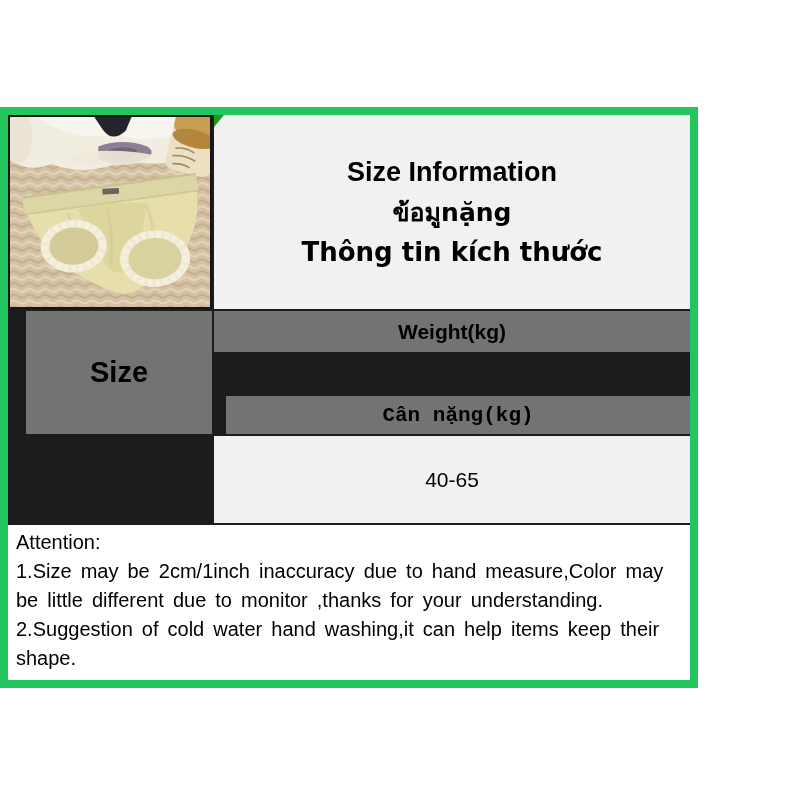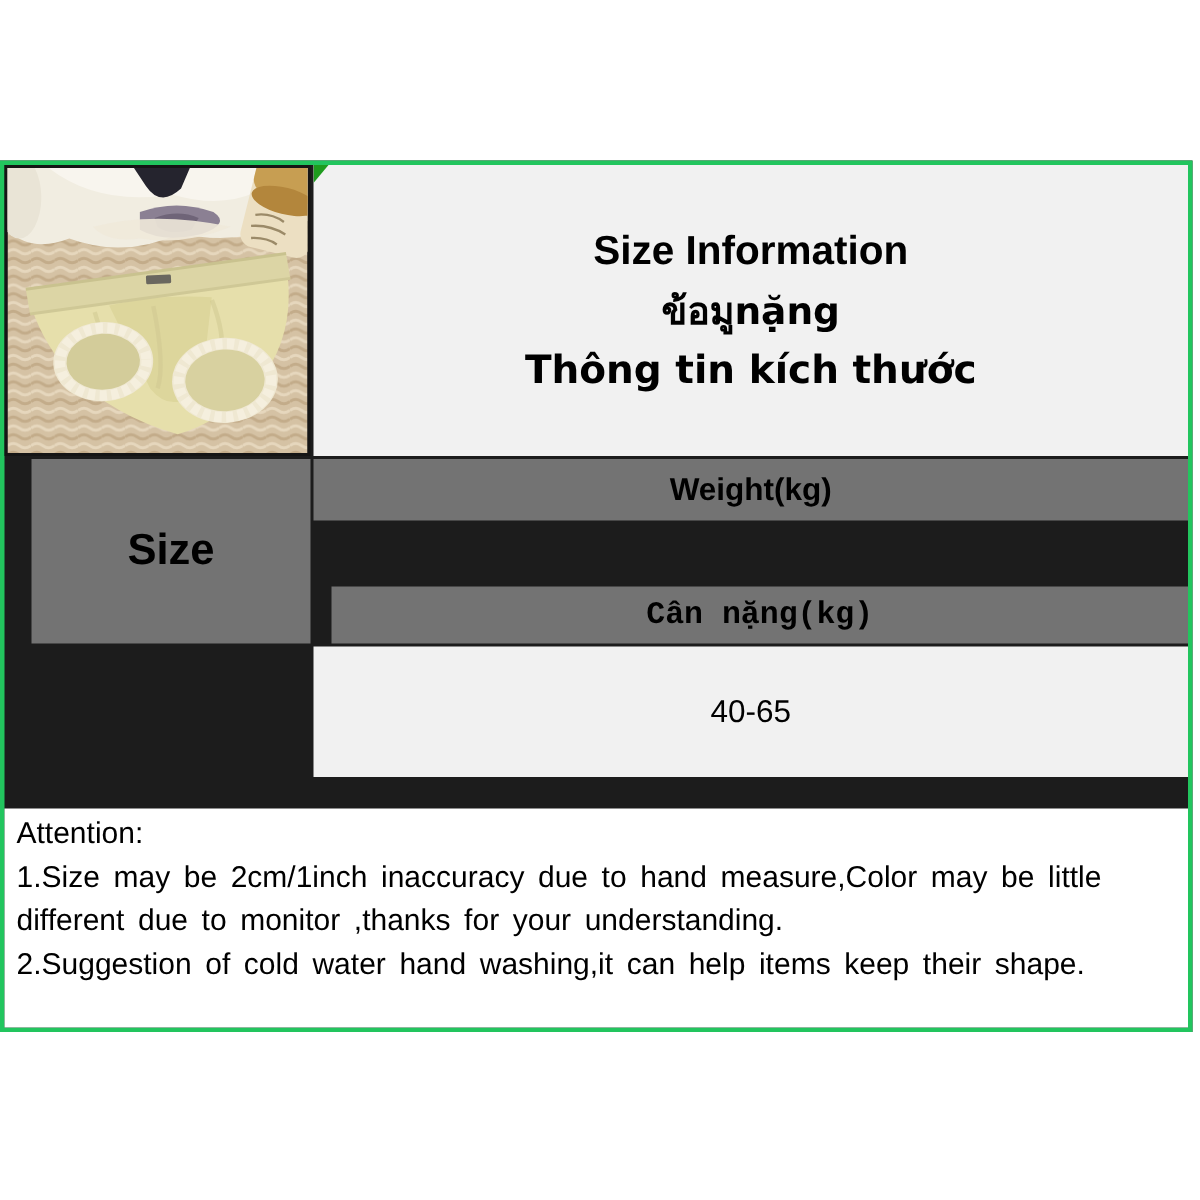--- a/index.html
+++ b/index.html
@@ -4,22 +4,22 @@
 <style>
   html,body{margin:0;padding:0;}
   body{
     width:800px;height:800px;background:#ffffff;overflow:hidden;
     font-family:"Liberation Sans","DejaVu Sans",sans-serif;color:#000;
   }
   .canvas{position:relative;width:800px;height:800px;background:#ffffff;}
 
   
   .chart-table{
-    position:absolute;left:0;top:107px;width:795px;height:581px;
-    box-sizing:border-box;border:3px solid #22c55e;background:#1c1c1c;
+    position:absolute;left:0;top:107px;width:698px;height:581px;
+    box-sizing:border-box;border:8px solid #22c55e;background:#1c1c1c;
     display:grid;
     grid-template-columns:204px 1fr;
     grid-template-rows:194px 41px 40px 38px 87px 1fr;
     gap:2px;
   }
   .cell{
     display:flex;align-items:center;justify-content:center;
     text-align:center;overflow:hidden;
   }
   .bg-gray{background:#737373;}
@@ -47,21 +47,21 @@
   .hdr-en{grid-row:2;}
   .hdr-th{grid-row:3;font-family:"DejaVu Sans","Liberation Sans",sans-serif;}
   .hdr-vi{grid-row:4;font-family:Liberation Mono, monospace;margin-left:12px;}
 
   .freesize-cell{grid-column:1;grid-row:5;font-size:21px;font-weight:bold;word-spacing:4px;}
   .value-cell{grid-column:2;grid-row:5;font-size:21px;font-weight:400;}
 
   .attention-cell{
     grid-column:1/3;grid-row:6;background:#ffffff;
     display:block;text-align:left;padding:3px 9px 0 8px;
-    font-size:20px;line-height:29px;margin-top:19px;
+    font-size:20px;line-height:29px;
   }
   .attention-cell p{margin:0;word-spacing:3.5px;}
   .att-heading{word-spacing:0;}
 </style>
 </head>
 <body>
 
 <div class="canvas">
   <div class="chart-table">
 

